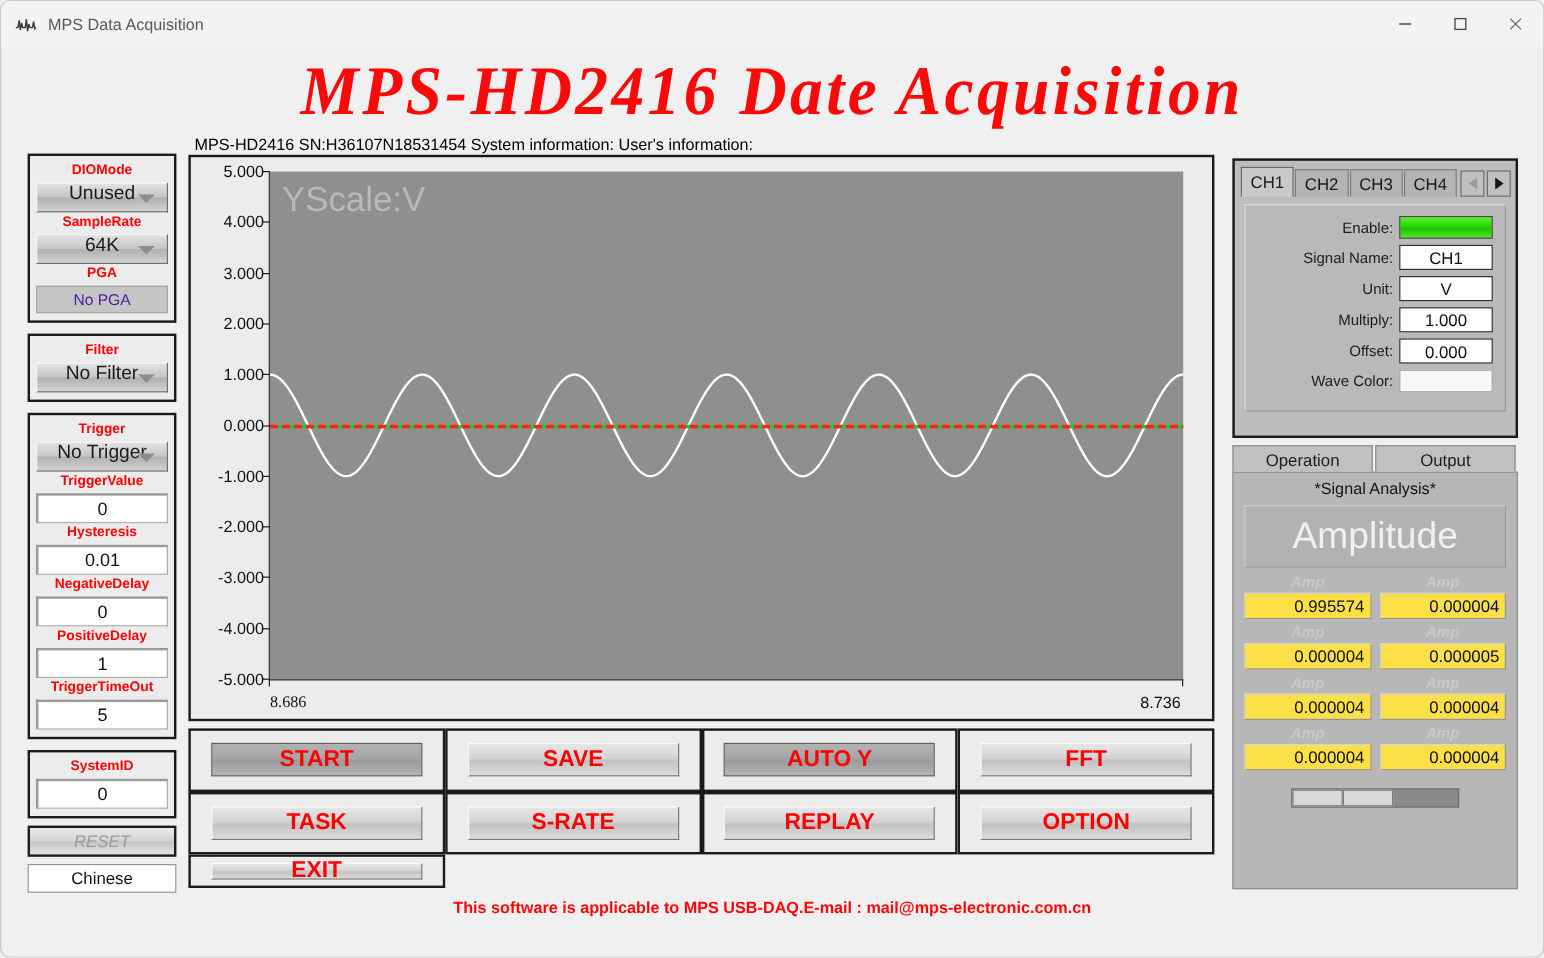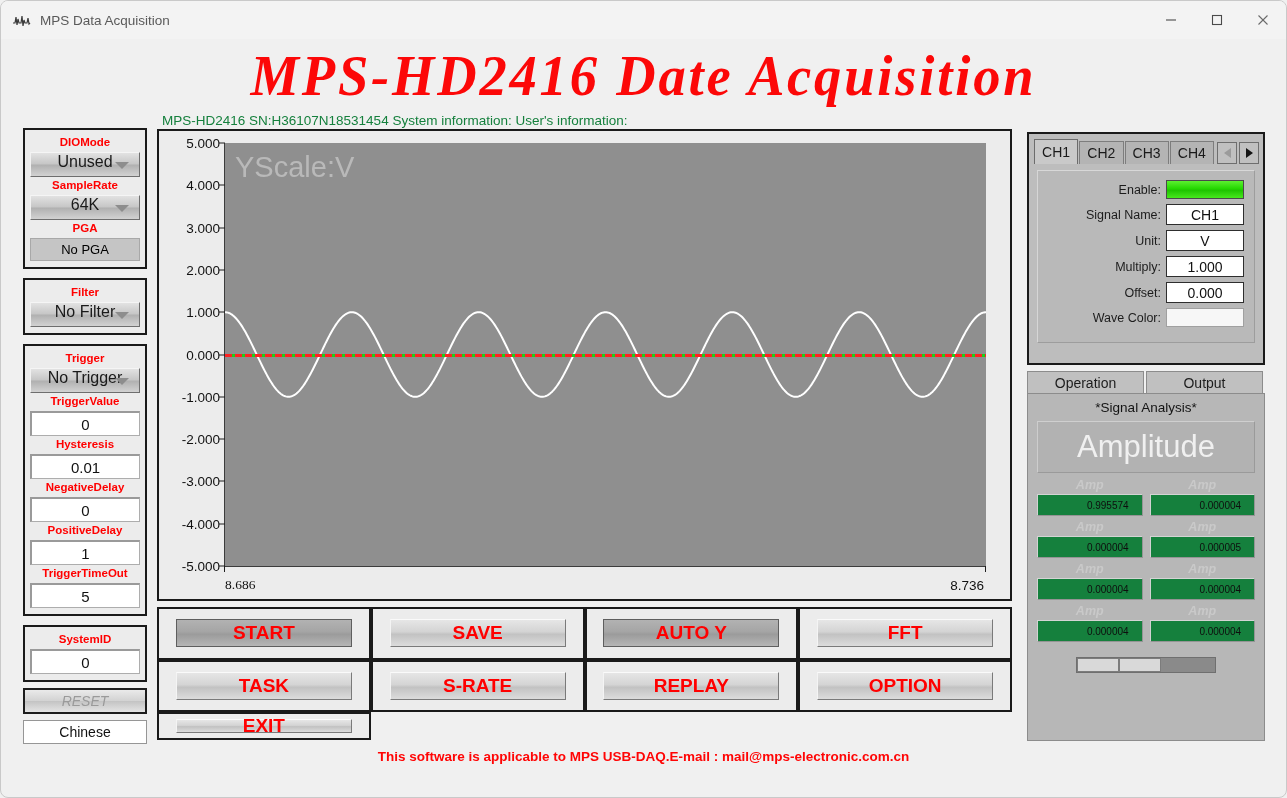--- a/index.html
+++ b/index.html
@@ -31,21 +31,21 @@
   .apptitle {
     text-align:center; color:#fc0808;
     font-family:"Liberation Serif", serif;
     font-style:italic; font-weight:bold;
     font-size:58px; letter-spacing:3px;
     line-height:62px; margin-top:6px;
     transform:scaleX(0.94); transform-origin:center;
   }
   .sysinfo {
     position:absolute; left:161px; top:112px;
-    font-size:13.5px; color:#15803d;
+    font-size:13.5px; color:#000000;
   }
   
   .lvframe {
     border:2px solid #1a1a1a; background:#ececec;
     padding:4px 5px 6px 5px;
   }
   .lv-label {
     color:#ff0000; font-size:11.5px; font-weight:bold;
     text-align:center; line-height:15px; margin:1px 0 2px;
   }
@@ -57,21 +57,21 @@
     position:relative; font-size:16px; color:#1a1a1a;
   }
   .lv-combo .arrow {
     position:absolute; right:10px; top:50%; margin-top:-3px;
     width:0;height:0;border-left:7px solid transparent;border-right:7px solid transparent;
     border-top:7px solid #8d8d8d;
   }
   .lv-flat {
     height:23px; background:#c5c5c5; border:1px solid #a8a8a8;
     display:flex; align-items:center; justify-content:center;
-    font-size:13px; color:#000000;
+    font-size:13px; color:#4c1d95;
   }
   .lv-input {
     height:25px; background:#ffffff;
     border:1px solid #adadad; border-top:2px solid #9a9a9a; border-left:2px solid #9a9a9a;
     display:flex; align-items:center; justify-content:center;
     font-size:15px; color:#101010;
   }
   
   .leftcol { position:absolute; left:22px; top:127px; width:124px; }
   .grp { margin-bottom:9px; }
@@ -187,24 +187,24 @@
     border:1px solid #9a9a9a; border-top-color:#cfcfcf; border-left-color:#cdcdcd;
     display:flex; align-items:center; justify-content:center;
     font-size:31px; color:#f0f0f0; margin-bottom:4px;
   }
   .amp-grid { display:grid; grid-template-columns:1fr 1fr; column-gap:7px; }
   .amp-lab {
     text-align:center; font-size:12.5px; font-style:italic; font-weight:bold;
     color:#c9c9c9; line-height:17px;
   }
   .amp-val {
-    height:22px; background:#15803d;
+    height:22px; background:#fde047;
     border:1px solid #949494; border-top-color:#d4d4d4; border-left-color:#d2d2d2;
     display:flex;align-items:center;justify-content:center;
-    font-size:10px;color:#0e0e0e; margin-bottom:3px;padding-left:36px;
+    font-size:14px;color:#0e0e0e; margin-bottom:3px;padding-left:36px;
   }
   .scrollrow { display:flex; justify-content:center; margin-top:12px; }
   .scrolltrack { width:140px; height:16px; background:#8a8a8a; border:1px solid #6f6f6f; display:flex; }
   .scrollthumb { width:42px; height:100%; background:#d9d9d9; border:1px solid #7c7c7c; }
   
   .footer {
     position:absolute; left:0; right:0; top:746px; text-align:center;
     color:#ff0505; font-size:13.5px; font-weight:bold; line-height:20px;
   }
 </style>

